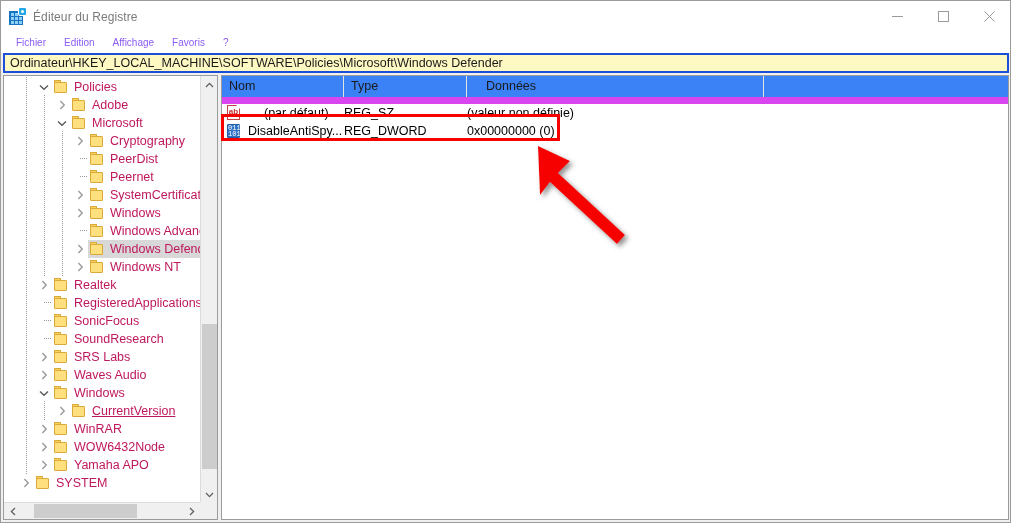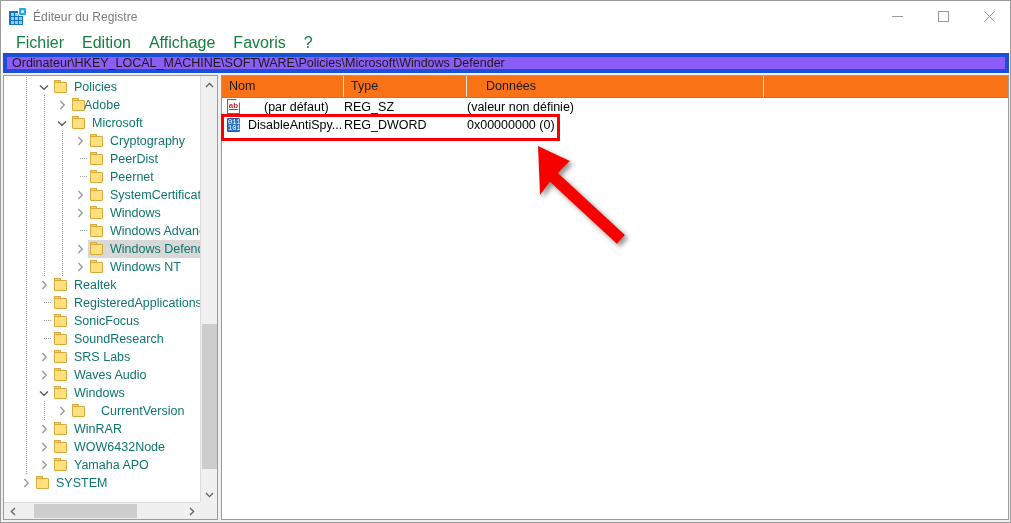--- a/index.html
+++ b/index.html
@@ -95,35 +95,35 @@
     left: 0; top: 31px;
     width: 1011px;
     height: 21px;
     background: #ffffff;
     display: flex;
     align-items: center;
     padding-left: 6px;
     box-sizing: border-box;
   }
   .menu-item {
-    font-size: 16px;
-    color: #15803d;
+    font-size: 10px;
+    color: #8b5cf6;
     padding: 2px 9px;
     white-space: nowrap;
   }
 
   
   .addressbar {
     position: absolute;
     left: 2px; top: 52px;
     width: 1006px;
     height: 20px;
     box-sizing: border-box;
-    background: #8b5cf6;
-    border: 4px solid #1d4ed8;
+    background: #fef9c3;
+    border: 2px solid #1d4ed8;
     display: flex;
     align-items: center;
     padding-left: 5px;
   }
   .addressbar .path {
     font-size: 12.5px;
     color: #1a1a1a;
     white-space: nowrap;
   }
 
@@ -204,21 +204,21 @@
     position: absolute;
     left: 1px; top: 2px;
     width: 13px; height: 11px;
     background: #ffdf7e;
     border: 1px solid #d9a93a;
     box-sizing: border-box;
     border-radius: 0 1px 1px 1px;
   }
   .tree-label {
     font-size: 12.5px;
-    color: #0f766e;
+    color: #be185d;
     position: relative;
     z-index: 1;
     line-height: 18px;
   }
   .dotline-v {
     position: absolute;
     top: -1px;
     width: 1px;
     height: 19px;
     z-index: 0;
@@ -295,22 +295,22 @@
     width: 788px;
     height: 445px;
     box-sizing: border-box;
     background: #ffffff;
     border: 1px solid #9b9b9b;
     overflow: hidden;
   }
   .list-header {
     position: relative;
     height: 21px;
-    background: #f97316;
-    border-bottom: 1px solid #d946ef;
+    background: #3b82f6;
+    border-bottom: 7px solid #d946ef;
   }
   .hcell {
     position: absolute;
     top: 0;
     height: 21px;
     font-size: 12.5px;
     color: #1a1a1a;
     line-height: 21px;
     padding-left: 7px;
     box-sizing: border-box;
@@ -488,21 +488,21 @@
               <div class="dotline-v" style="left: 40px;"></div>
               <div class="expander" style="position: absolute; left: 50px;">
                 <svg width="7" height="10" viewBox="0 0 7 10">
                   <path d="M1.4,1 L5.2,5 L1.4,9" fill="none" stroke="#9a9a9a" stroke-width="1.4"></path>
                 </svg>
               </div>
               <div class="folder" style="position: absolute; left: 67px; top: 2px;">
                 <div class="tab"></div>
                 <div class="body"></div>
               </div>
-              <div class="tree-label" style="position: absolute; left: 80px;">Adobe</div>
+              <div class="tree-label" style="position: absolute; left: 88px;">Adobe</div>
             </div>
             <div class="tree-row">
               <div class="dotline-v" style="left: 22px;"></div>
               <div class="dotline-v" style="left: 40px;"></div>
               <div class="expander" style="position: absolute; left: 50px;">
                 <svg width="10" height="7" viewBox="0 0 10 7">
                   <path d="M1,1.4 L5,5.2 L9,1.4" fill="none" stroke="#5a5a5a" stroke-width="1.4"></path>
                 </svg>
               </div>
               <div class="folder" style="position: absolute; left: 67px; top: 2px;">
@@ -716,21 +716,21 @@
               <div class="dotline-v" style="left: 40px;"></div>
               <div class="expander" style="position: absolute; left: 50px;">
                 <svg width="7" height="10" viewBox="0 0 7 10">
                   <path d="M1.4,1 L5.2,5 L1.4,9" fill="none" stroke="#9a9a9a" stroke-width="1.4"></path>
                 </svg>
               </div>
               <div class="folder" style="position: absolute; left: 67px; top: 2px;">
                 <div class="tab"></div>
                 <div class="body"></div>
               </div>
-              <div class="tree-label" style="position: absolute; left: 97px;">CurrentVersion</div>
+              <div class="tree-label" style="position: absolute; left: 88px; text-decoration: underline;">CurrentVersion</div>
             </div>
             <div class="tree-row">
               <div class="dotline-v" style="left: 22px;"></div>
               <div class="expander" style="position: absolute; left: 32px;">
                 <svg width="7" height="10" viewBox="0 0 7 10">
                   <path d="M1.4,1 L5.2,5 L1.4,9" fill="none" stroke="#9a9a9a" stroke-width="1.4"></path>
                 </svg>
               </div>
               <div class="folder" style="position: absolute; left: 49px; top: 2px;">
                 <div class="tab"></div>

